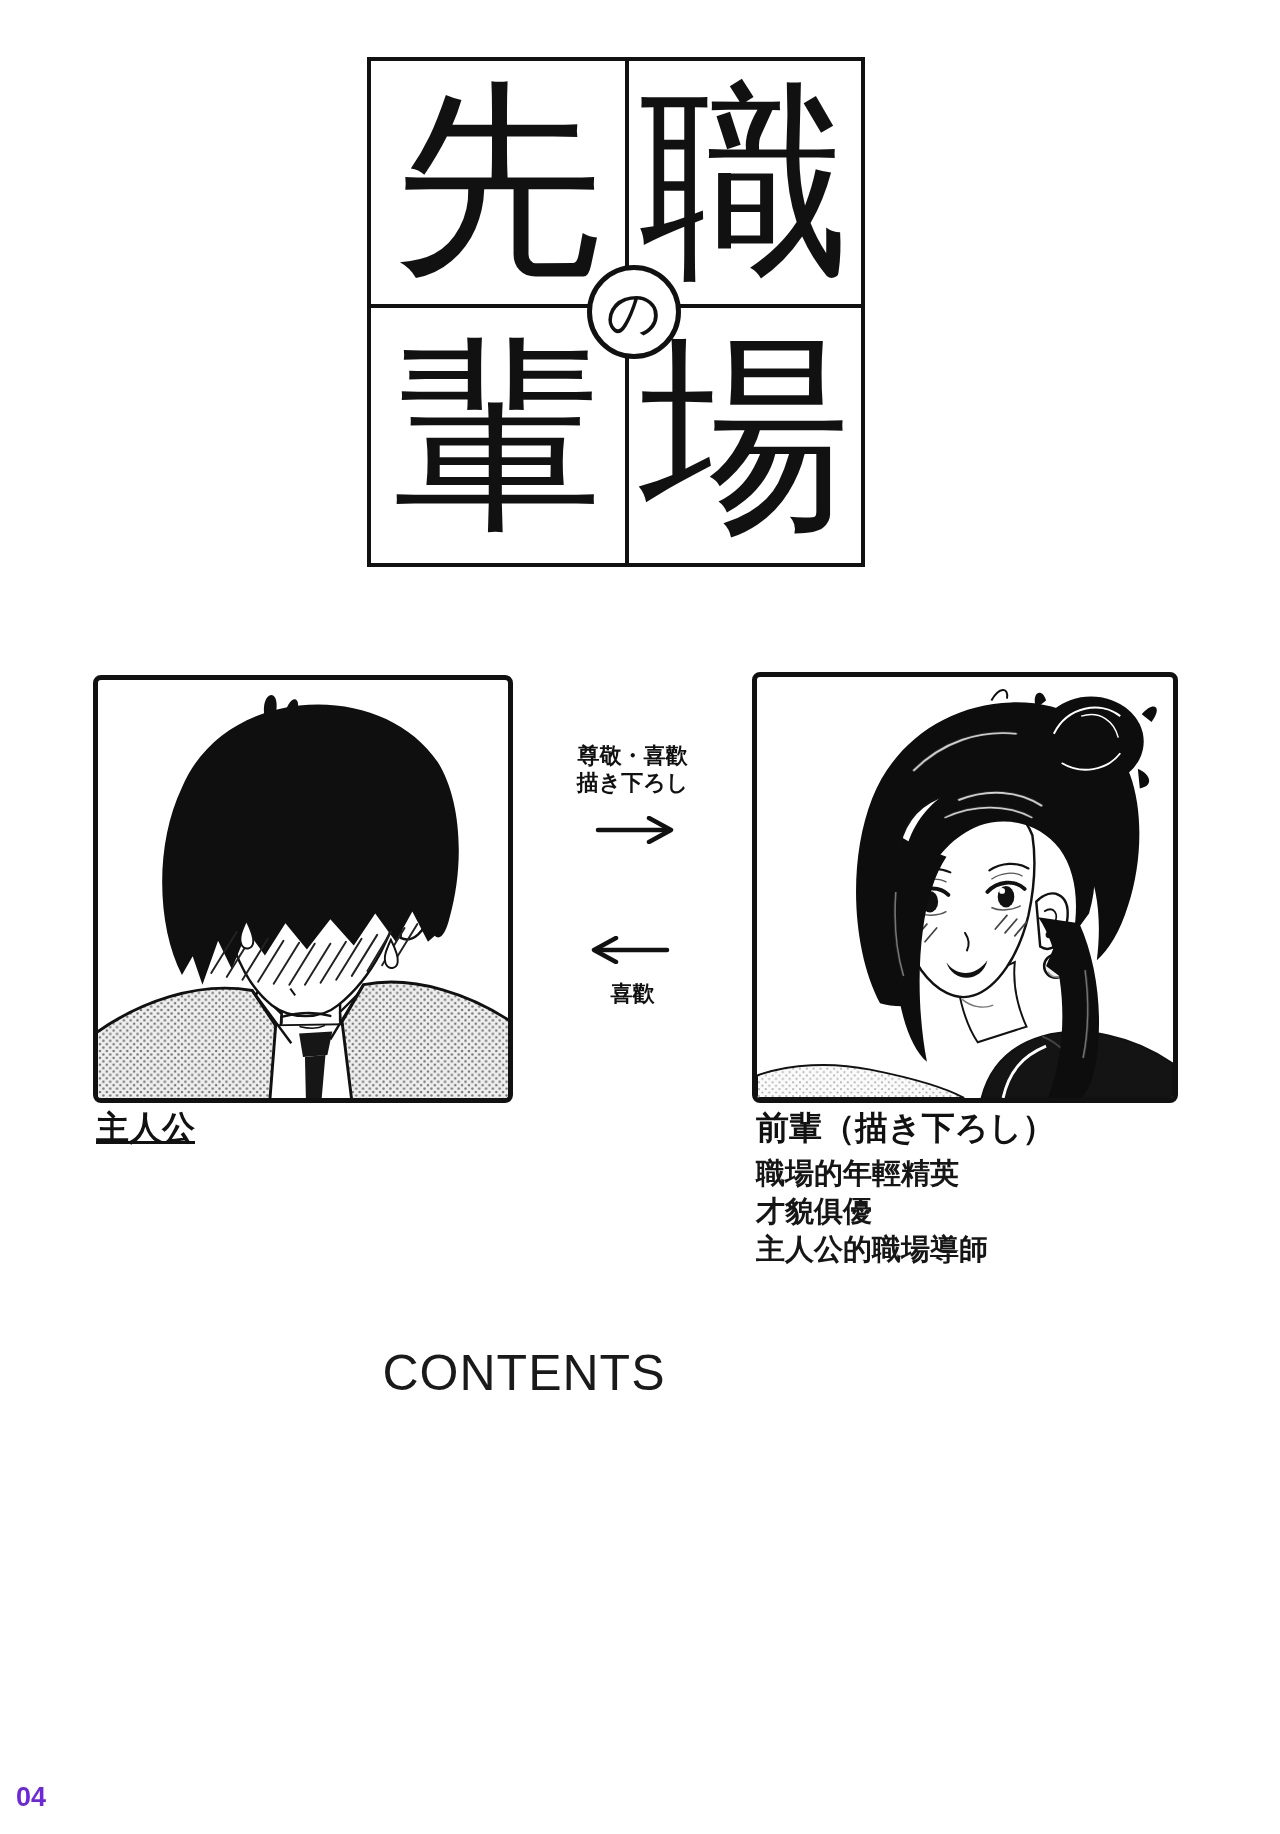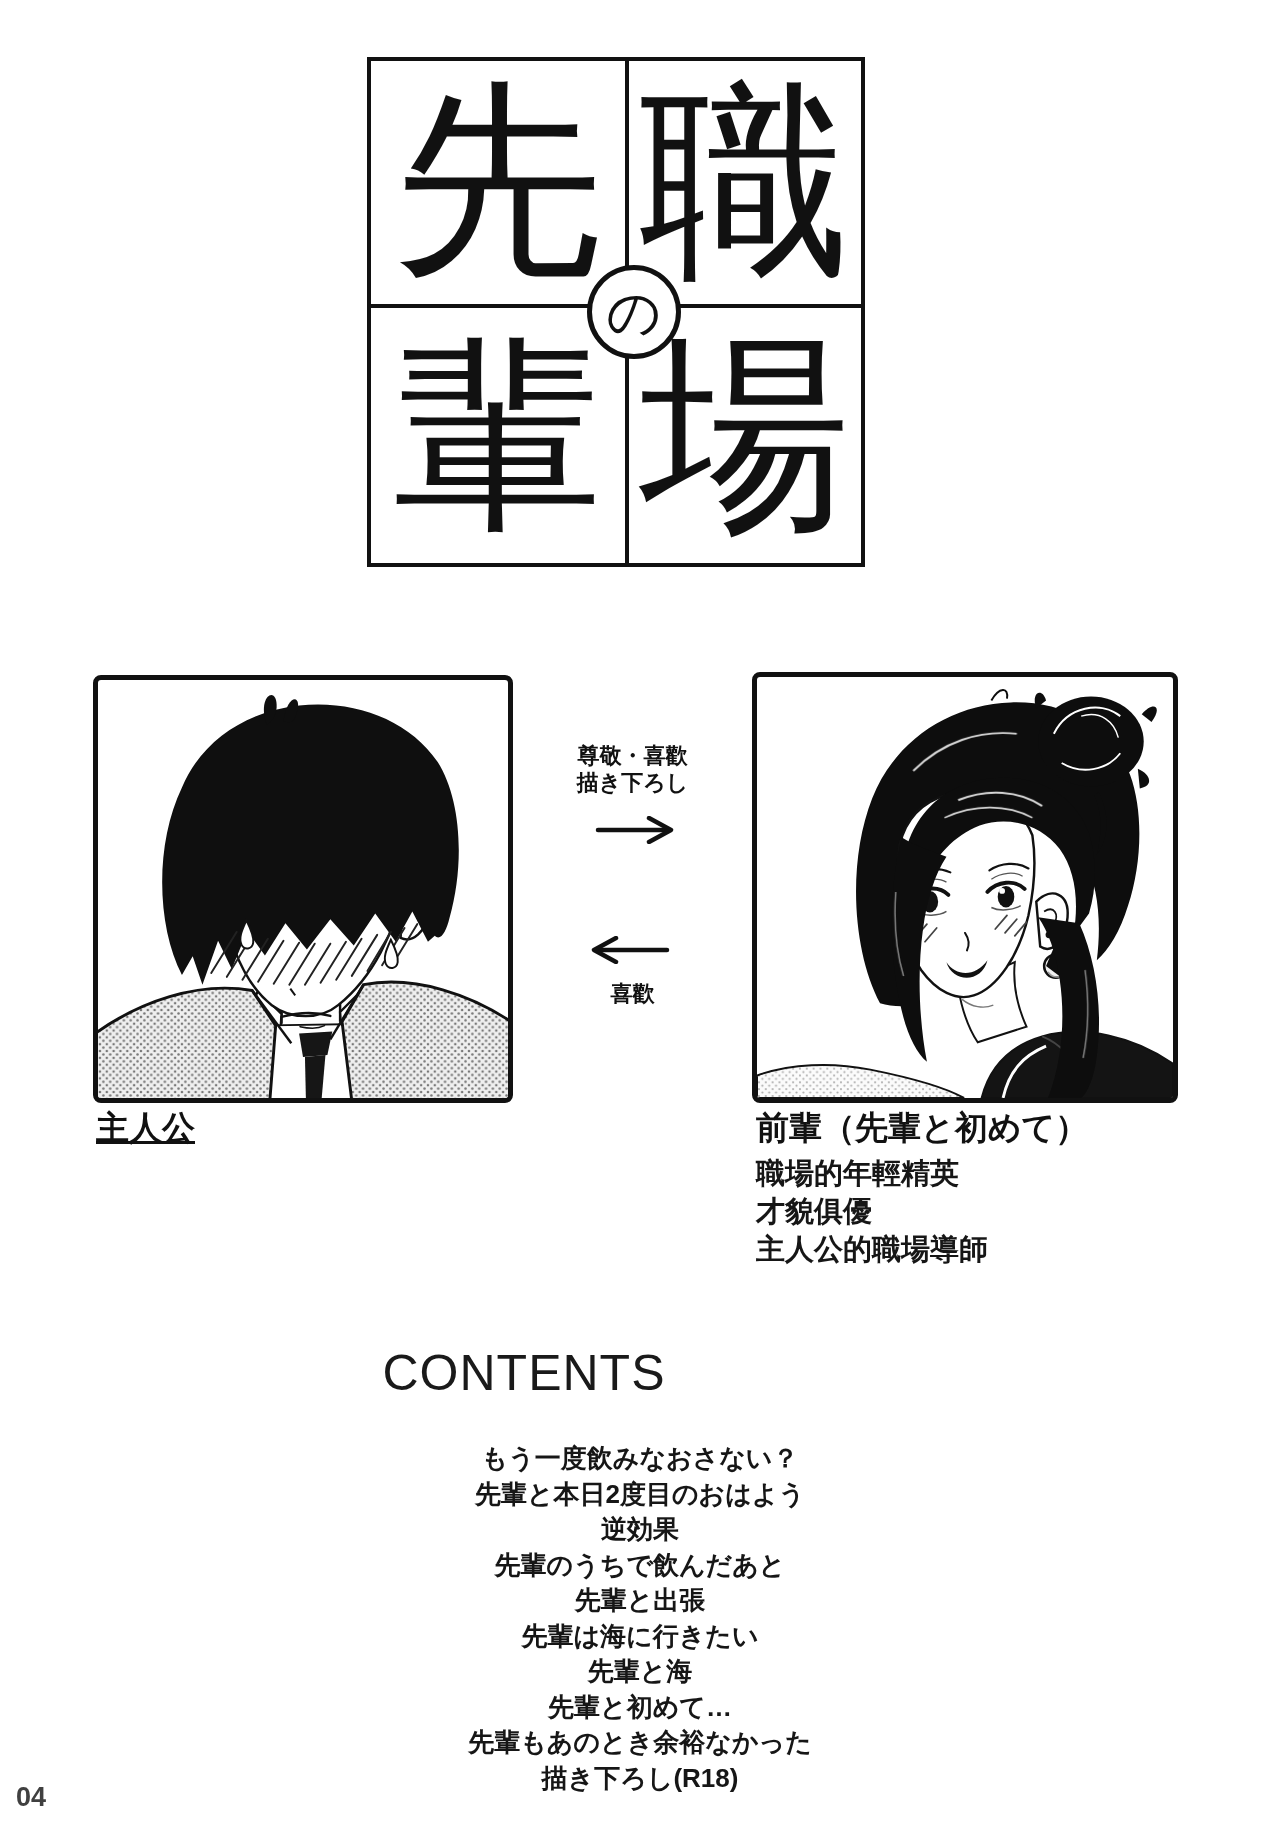--- a/index.html
+++ b/index.html
@@ -49,21 +49,21 @@
   .char-desc.right{left:756px;top:1154px;}
   
   .contents-heading{
     position:absolute;left:0;top:1344px;width:1048px;text-align:center;
     font-size:50px;font-weight:300;letter-spacing:1px;color:#1a1a1a;
   }
   .contents-list{
     position:absolute;left:0;top:1441px;width:1280px;text-align:center;
     font-size:26px;line-height:35.5px;font-weight:600;color:#161616;
   }
-  .page-number{position:absolute;left:16px;top:1782px;font-size:27px;font-weight:600;color:#404040;}
+  .page-number{position:absolute;left:16px;top:1782px;font-size:27px;font-weight:600;color:#6d28d9;}
 </style>
 </head>
 <body>
 
 <div class="page">
 
   <div class="logo">
     <div class="logo-cell tl">
       <span class="logo-kanji">先</span>
     </div>
@@ -233,36 +233,24 @@
   <svg class="rel-arrow left" viewBox="0 0 80 28">
     <g stroke="#111" stroke-width="4.5" fill="none" stroke-linecap="round" stroke-linejoin="round">
       <line x1="77" y1="14" x2="8" y2="14"></line>
       <polyline points="26,2 4,14 26,26"></polyline>
     </g>
   </svg>
   <div class="rel-label rel-bottom">喜歡</div>
 
   <div class="char-name left">主人公</div>
 
-  <div class="char-name right">前輩（先輩と初めて）</div>
+  <div class="char-name right">前輩（描き下ろし）</div>
   <div class="char-desc right">
     <div>職場的年輕精英</div>
     <div>才貌俱優</div>
     <div>主人公的職場導師</div>
   </div>
 
   <div class="contents-heading">CONTENTS</div>
-  <div class="contents-list">
-    <div>もう一度飲みなおさない？</div>
-    <div>先輩と本日2度目のおはよう</div>
-    <div>逆効果</div>
-    <div>先輩のうちで飲んだあと</div>
-    <div>先輩と出張</div>
-    <div>先輩は海に行きたい</div>
-    <div>先輩と海</div>
-    <div>先輩と初めて…</div>
-    <div>先輩もあのとき余裕なかった</div>
-    <div>描き下ろし(R18)</div>
-  </div>
 
   <div class="page-number">04</div>
 
 </div>
 
 </body></html>

